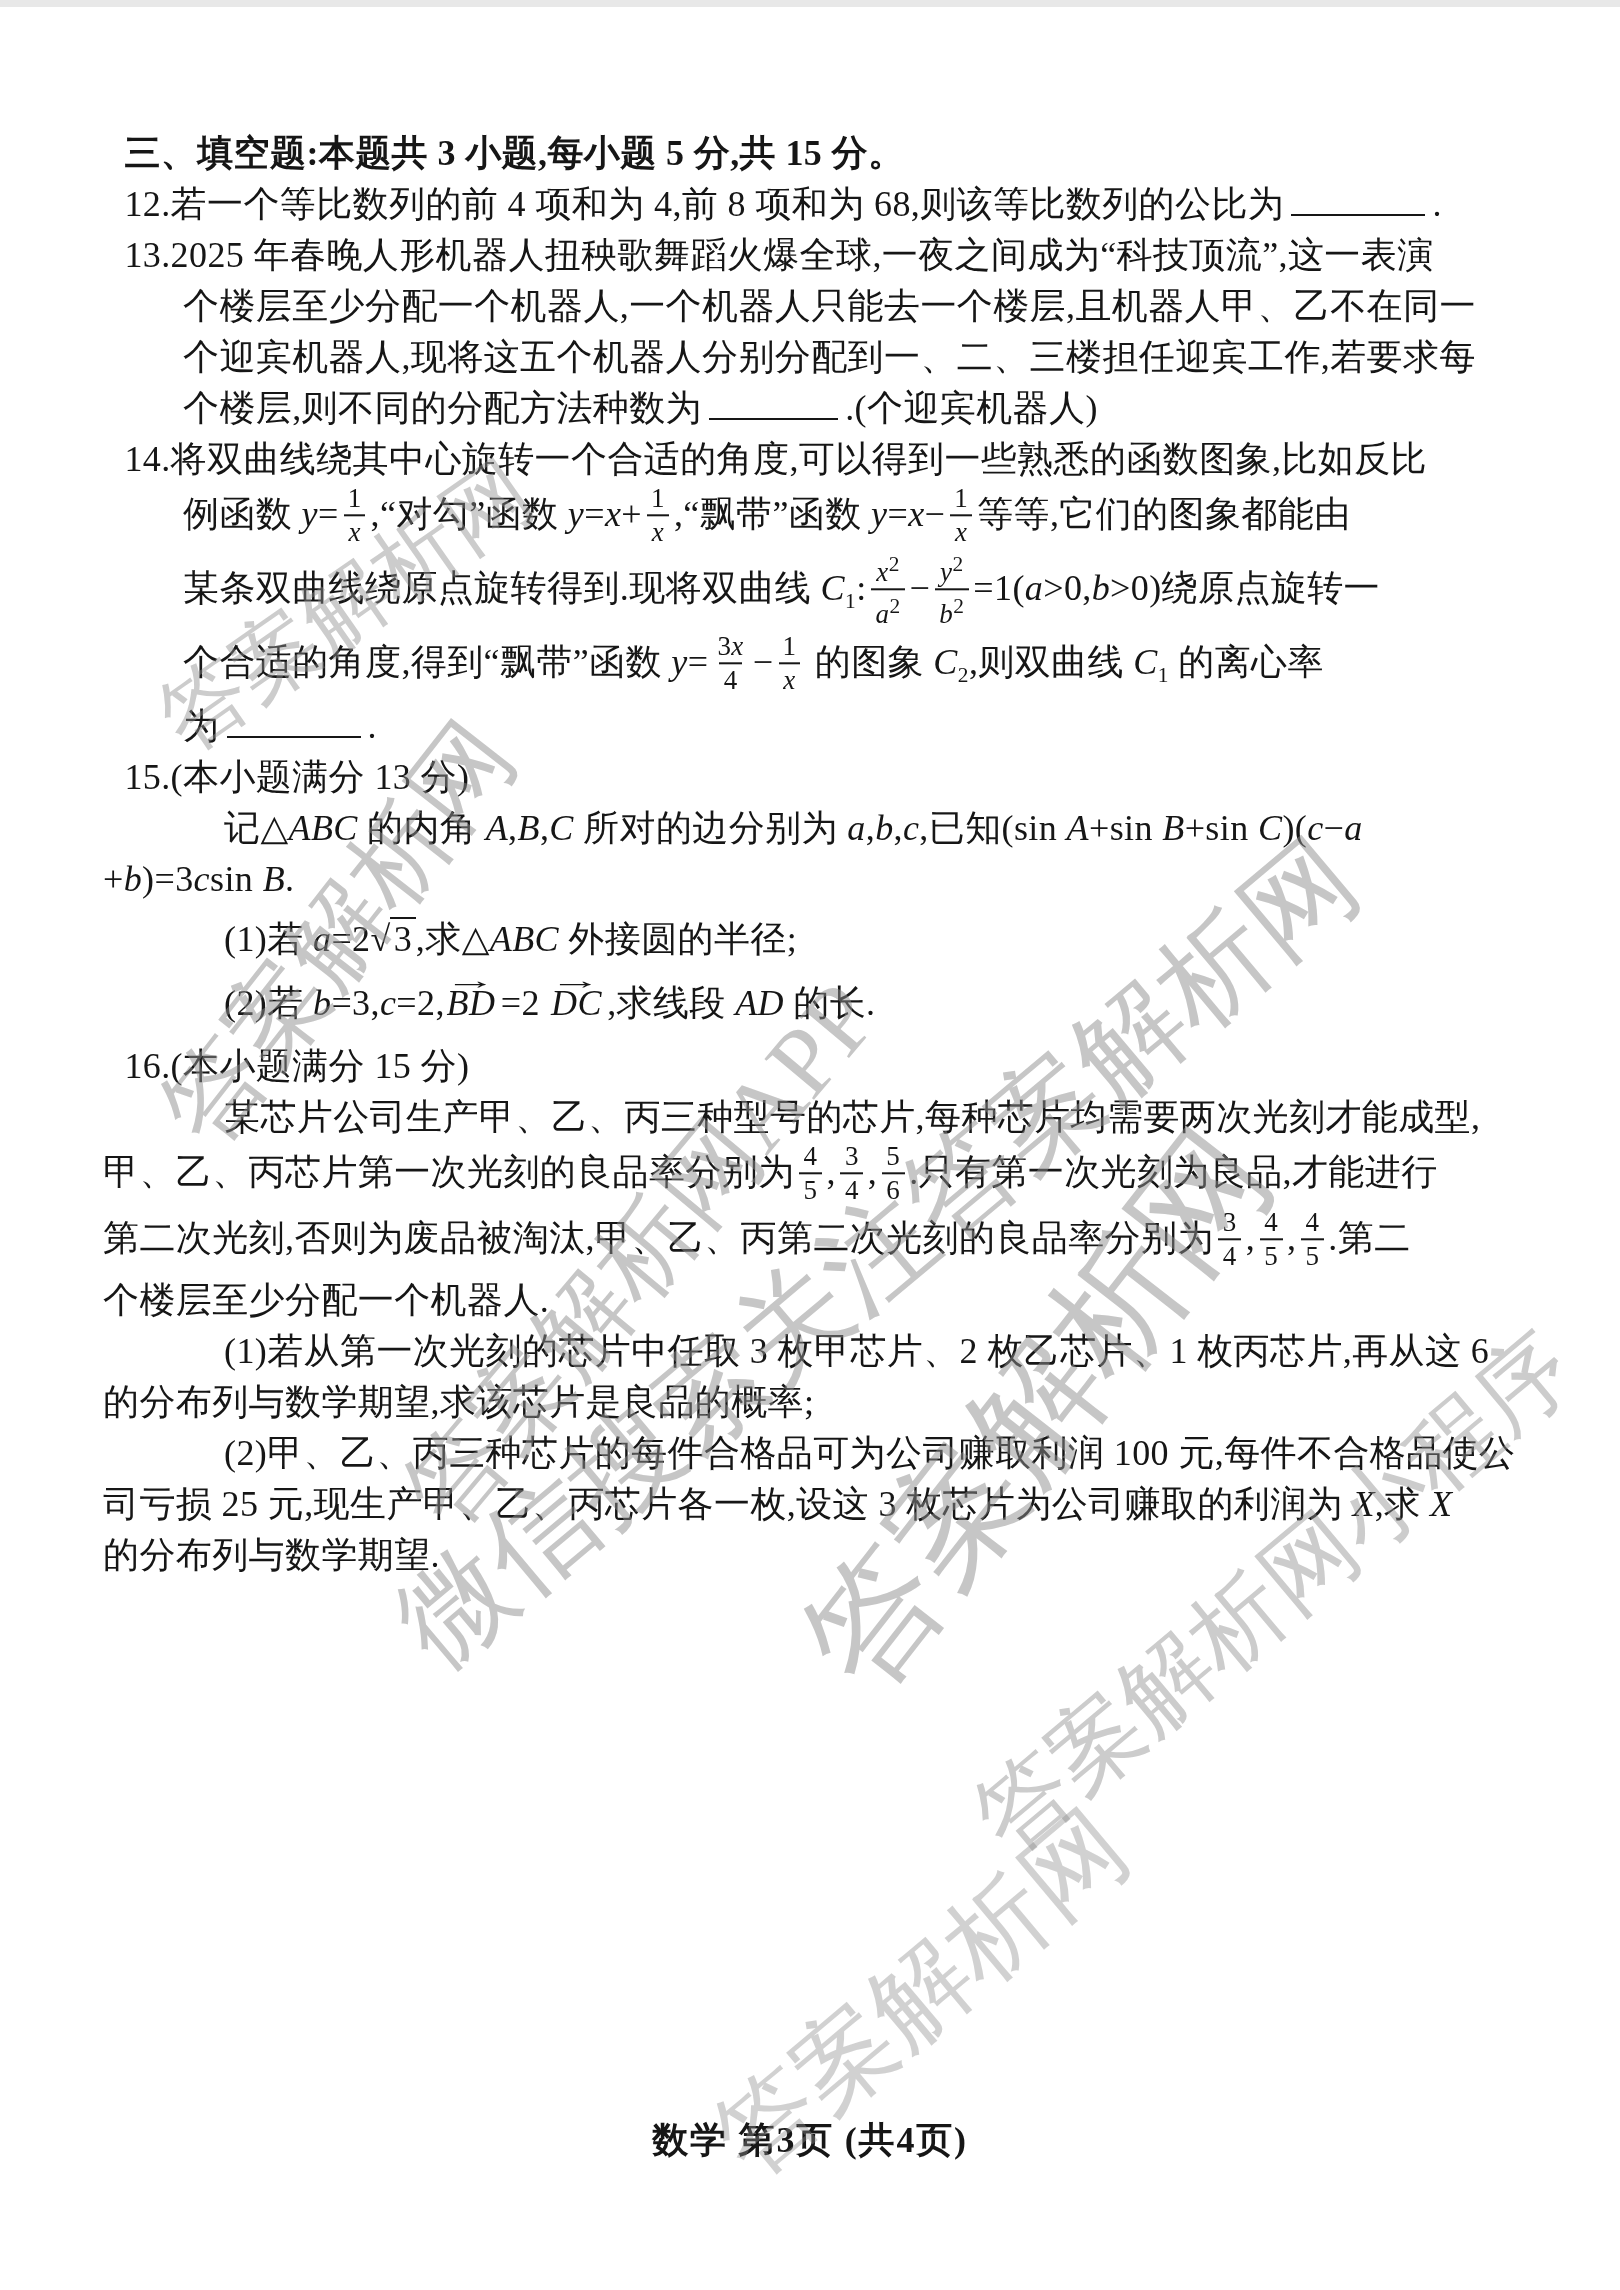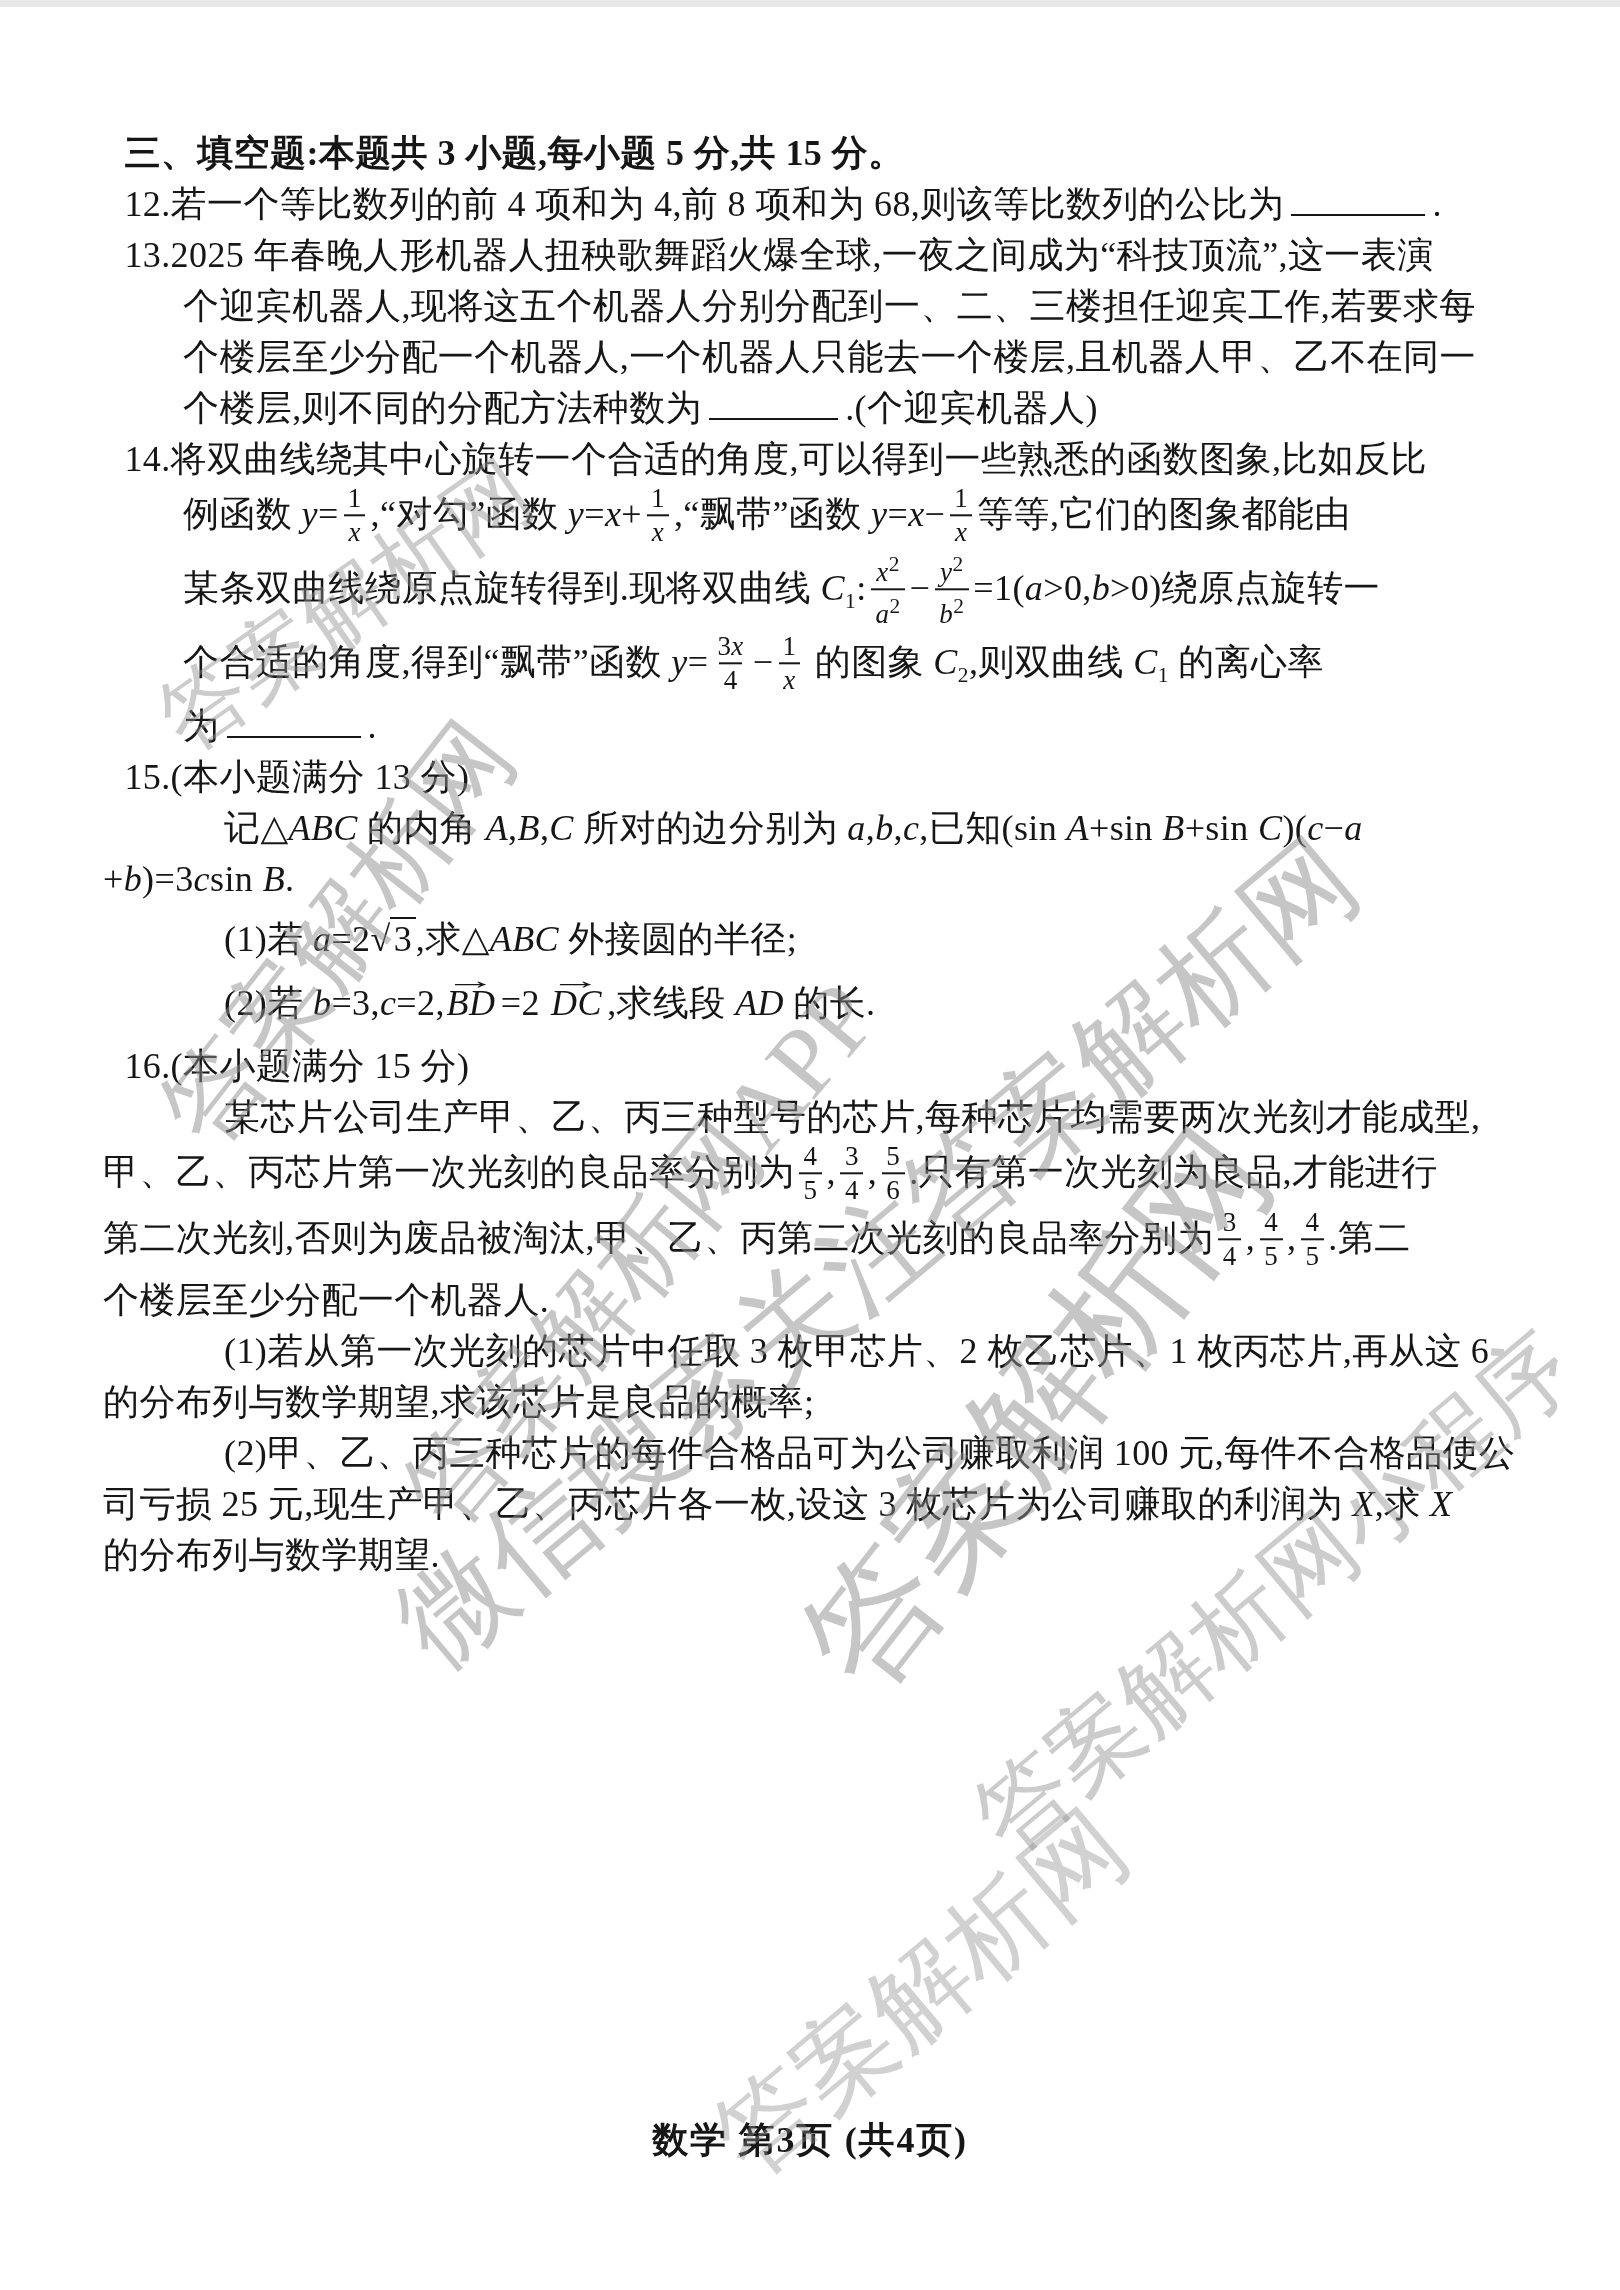--- a/index.html
+++ b/index.html
@@ -46,22 +46,22 @@
   }
 </style>
 </head>
 <body>
 
 <div class="page">
   <div class="content" id="doc">
       <div class="line q heading"><span>三、填空题:本题共 3 小题,每小题 5 分,共 15 分。</span></div>
       <div class="line q"><span>12.若一个等比数列的前 4 项和为 4,前 8 项和为 68,则该等比数列的公比为</span><span class="blank" style="width: 134px;"></span><span>.</span></div>
       <div class="line q"><span>13.2025 年春晚人形机器人扭秧歌舞蹈火爆全球,一夜之间成为“科技顶流”,这一表演</span></div>
+      <div class="line hang"><span>个楼层至少分配一个机器人,一个机器人只能去一个楼层,且机器人甲、乙不在同一</span></div>
       <div class="line hang"><span>个迎宾机器人,现将这五个机器人分别分配到一、二、三楼担任迎宾工作,若要求每</span></div>
-      <div class="line hang"><span>个楼层至少分配一个机器人,一个机器人只能去一个楼层,且机器人甲、乙不在同一</span></div>
       <div class="line hang"><span>个楼层,则不同的分配方法种数为</span><span class="blank" style="width: 129px;"></span><span>.(个迎宾机器人)</span></div>
       <div class="line q"><span>14.将双曲线绕其中心旋转一个合适的角度,可以得到一些熟悉的函数图象,比如反比</span></div>
       <div class="line hang"><span>例函数 </span><span class="it">y</span><span>=</span><span class="frac">
           <span class="num"><span>1</span></span>
           <span class="den"><span class="it">x</span></span>
         </span><span>,“对勾”函数 </span><span class="it">y</span><span>=</span><span class="it">x</span><span>+</span><span class="frac">
           <span class="num"><span>1</span></span>
           <span class="den"><span class="it">x</span></span>
         </span><span>,“飘带”函数 </span><span class="it">y</span><span>=</span><span class="it">x</span><span>−</span><span class="frac">
           <span class="num"><span>1</span></span>

